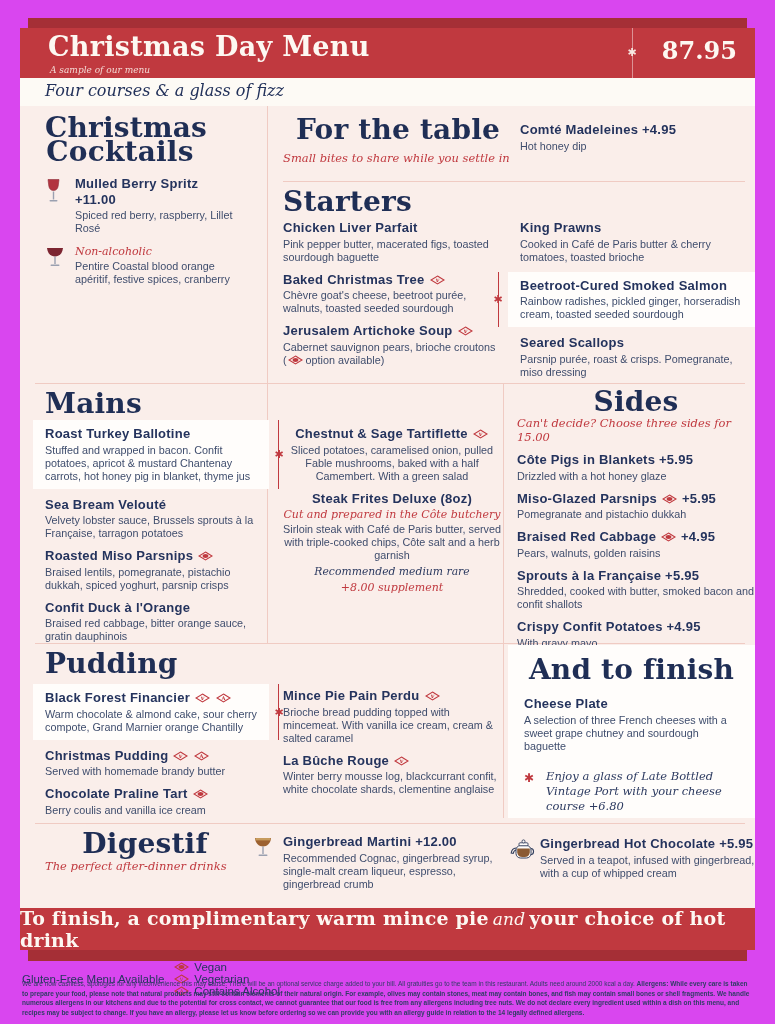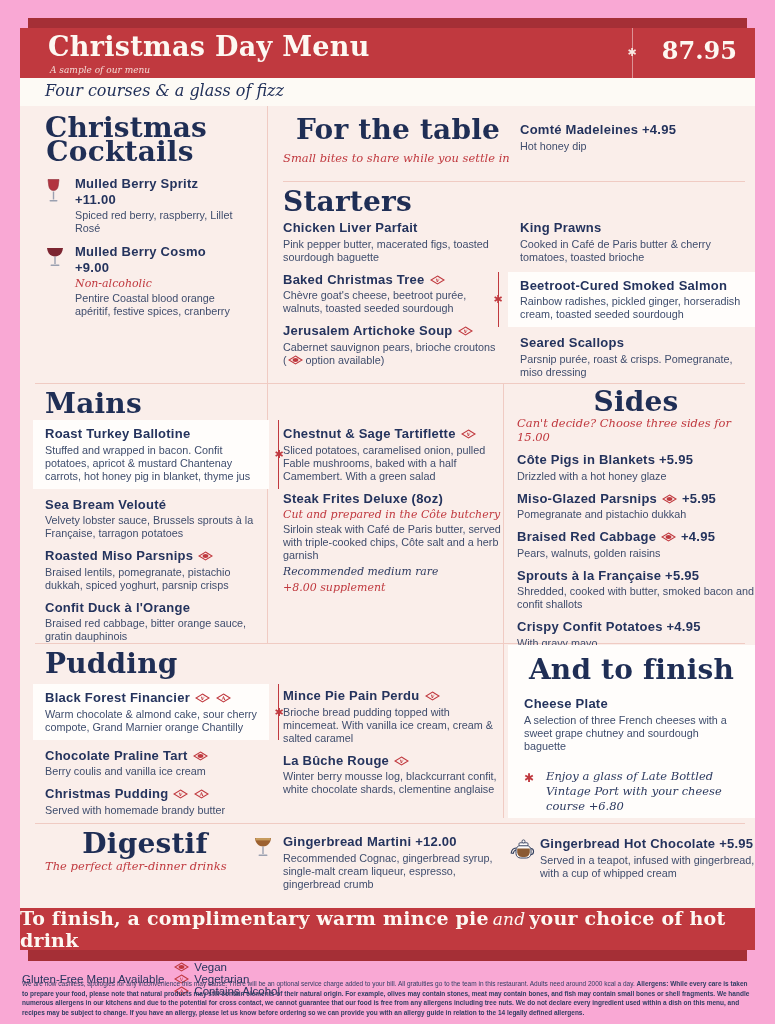--- a/index.html
+++ b/index.html
@@ -1,16 +1,16 @@
 <!DOCTYPE html>
 <html><head>
 <meta charset="utf-8">
 <style>
   html,body{margin:0;padding:0;background:#f8f0e7;}
-  .page{position:relative;width:775px;height:1024px;background:#f9a8d4;overflow:hidden;
+  .page{position:relative;width:775px;height:1024px;background:#d946ef;overflow:hidden;
         font-family:"Liberation Sans",sans-serif;}
   
   .hdr-shadow{position:absolute;left:28px;top:18px;width:719px;height:14px;background:#a52f36;}
   .hdr{position:absolute;left:20px;top:28px;width:735px;height:50px;background:#c0393f;}
   .hdr-title{position:absolute;left:28px;top:3px;font-family:"DejaVu Serif",serif;font-weight:bold;
              font-size:27px;color:#fdf8f2;letter-spacing:.3px;}
   .hdr-sub{position:absolute;left:30px;top:37px;font-family:"DejaVu Serif",serif;font-style:italic;
            font-size:9px;color:#f3d9d4;}
   .hdr-line{position:absolute;left:612px;top:0;width:1px;height:50px;background:rgba(255,255,255,.45);}
   .hdr-flake{position:absolute;left:612px;top:18px;transform:translateX(-50%);color:#f7e9e2;font-size:11px;}
@@ -112,21 +112,20 @@
               <div class="dish-desc">Spiced red berry, raspberry, Lillet Rosé</div>
             </div>
           </div>
           <div class="drink-row">
             <span class="drink-icon"><svg width="20" height="24" viewBox="0 0 20 24">
                 <path d="M2 2 L18 2 C17.5 7.5 14.2 10.5 10 10.5 C5.8 10.5 2.5 7.5 2 2 Z" fill="#7c2531"></path>
                 <rect x="9.3" y="10.5" width="1.4" height="7.5" fill="#9aa0b0"></rect>
                 <rect x="5.5" y="18.5" width="9" height="1.6" rx="0.8" fill="#9aa0b0"></rect>
               </svg></span>
             <div class="dish">
-              <div class="dish-name">Mulled Berry Cosmo +9.00</div>
               <div class="red-note">Non-alcoholic</div>
               <div class="dish-desc">Pentire Coastal blood orange apéritif, festive spices, cranberry</div>
             </div>
           </div>
         </div>
     </div>
 
     <div class="abs" style="left:263px;top:12px;width:230px;">
       <div class="section-heading">For the table</div>
       <div class="red-italic" style="margin-top:9px;">Small bites to share while you settle in</div>
@@ -195,21 +194,21 @@
                 <path d="M11 1.2 L20.5 7 L11 12.8 L1.5 7 Z" fill="none" stroke="#c0393f" stroke-width="1.6"></path>
                 <ellipse cx="11" cy="7" rx="4.2" ry="2.9" fill="#c0393f"></ellipse>
               </svg></span></div>
           <div class="dish-desc">Braised lentils, pomegranate, pistachio dukkah, spiced yoghurt, parsnip crisps</div>
         </div>
         <div class="dish">
           <div class="dish-name">Confit Duck à l'Orange</div>
           <div class="dish-desc">Braised red cabbage, bitter orange sauce, gratin dauphinois</div>
         </div>
       </div>
-    <div class="abs" style="left:263px;top:320px;width:218px;">
+    <div class="abs" style="left:263px;top:320px;width:218px;text-align:center;">
         <div class="dish">
           <div class="dish-name">Chestnut &amp; Sage Tartiflette<span class="badge"><svg width="15" height="10" viewBox="0 0 22 14">
                 <path d="M11 1.2 L20.5 7 L11 12.8 L1.5 7 Z" fill="none" stroke="#c0393f" stroke-width="1.6"></path>
                 <text x="11" y="10" text-anchor="middle" font-size="9" font-family="DejaVu Serif,serif" font-style="italic" fill="#c0393f">v</text>
               </svg></span></div>
           <div class="dish-desc">Sliced potatoes, caramelised onion, pulled Fable mushrooms, baked with a half Camembert. With a green salad</div>
         </div>
         <div class="dish">
           <div class="dish-name">Steak Frites Deluxe (8oz)</div>
           <div class="red-note">Cut and prepared in the Côte butchery</div>
@@ -263,35 +262,35 @@
           <div class="dish-name">Black Forest Financier<span class="badge"><svg width="15" height="10" viewBox="0 0 22 14">
                 <path d="M11 1.2 L20.5 7 L11 12.8 L1.5 7 Z" fill="none" stroke="#c0393f" stroke-width="1.6"></path>
                 <text x="11" y="10" text-anchor="middle" font-size="9" font-family="DejaVu Serif,serif" font-style="italic" fill="#c0393f">v</text>
               </svg></span><span class="badge"><svg width="15" height="10" viewBox="0 0 22 14">
                 <path d="M11 1.2 L20.5 7 L11 12.8 L1.5 7 Z" fill="none" stroke="#c0393f" stroke-width="1.6"></path>
                 <text x="11" y="9.8" text-anchor="middle" font-size="7.5" font-family="DejaVu Serif,serif" fill="#c0393f">A</text>
               </svg></span></div>
           <div class="dish-desc">Warm chocolate &amp; almond cake, sour cherry compote, Grand Marnier orange Chantilly</div>
         </div>
         <div class="dish">
+          <div class="dish-name">Christmas Pudding<span class="badge"><svg width="15" height="10" viewBox="0 0 22 14">
+                <path d="M11 1.2 L20.5 7 L11 12.8 L1.5 7 Z" fill="none" stroke="#c0393f" stroke-width="1.6"></path>
+                <text x="11" y="10" text-anchor="middle" font-size="9" font-family="DejaVu Serif,serif" font-style="italic" fill="#c0393f">v</text>
+              </svg></span><span class="badge"><svg width="15" height="10" viewBox="0 0 22 14">
+                <path d="M11 1.2 L20.5 7 L11 12.8 L1.5 7 Z" fill="none" stroke="#c0393f" stroke-width="1.6"></path>
+                <text x="11" y="9.8" text-anchor="middle" font-size="7.5" font-family="DejaVu Serif,serif" fill="#c0393f">A</text>
+              </svg></span></div>
+          <div class="dish-desc">Served with homemade brandy butter</div>
+        </div>
+        <div class="dish">
           <div class="dish-name">Chocolate Praline Tart<span class="badge"><svg width="15" height="10" viewBox="0 0 22 14">
                 <path d="M11 1.2 L20.5 7 L11 12.8 L1.5 7 Z" fill="none" stroke="#c0393f" stroke-width="1.6"></path>
                 <ellipse cx="11" cy="7" rx="4.2" ry="2.9" fill="#c0393f"></ellipse>
               </svg></span></div>
           <div class="dish-desc">Berry coulis and vanilla ice cream</div>
-        </div>
-        <div class="dish">
-          <div class="dish-name">Christmas Pudding<span class="badge"><svg width="15" height="10" viewBox="0 0 22 14">
-                <path d="M11 1.2 L20.5 7 L11 12.8 L1.5 7 Z" fill="none" stroke="#c0393f" stroke-width="1.6"></path>
-                <text x="11" y="10" text-anchor="middle" font-size="9" font-family="DejaVu Serif,serif" font-style="italic" fill="#c0393f">v</text>
-              </svg></span><span class="badge"><svg width="15" height="10" viewBox="0 0 22 14">
-                <path d="M11 1.2 L20.5 7 L11 12.8 L1.5 7 Z" fill="none" stroke="#c0393f" stroke-width="1.6"></path>
-                <text x="11" y="9.8" text-anchor="middle" font-size="7.5" font-family="DejaVu Serif,serif" fill="#c0393f">A</text>
-              </svg></span></div>
-          <div class="dish-desc">Served with homemade brandy butter</div>
         </div>
       </div>
     <div class="abs" style="left:263px;top:582px;width:222px;">
         <div class="dish">
           <div class="dish-name">Mince Pie Pain Perdu<span class="badge"><svg width="15" height="10" viewBox="0 0 22 14">
                 <path d="M11 1.2 L20.5 7 L11 12.8 L1.5 7 Z" fill="none" stroke="#c0393f" stroke-width="1.6"></path>
                 <text x="11" y="10" text-anchor="middle" font-size="9" font-family="DejaVu Serif,serif" font-style="italic" fill="#c0393f">v</text>
               </svg></span></div>
           <div class="dish-desc">Brioche bread pudding topped with mincemeat. With vanilla ice cream, cream &amp; salted caramel</div>
         </div>

